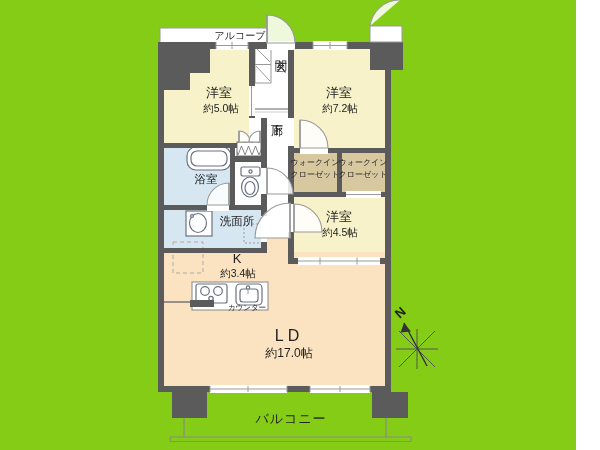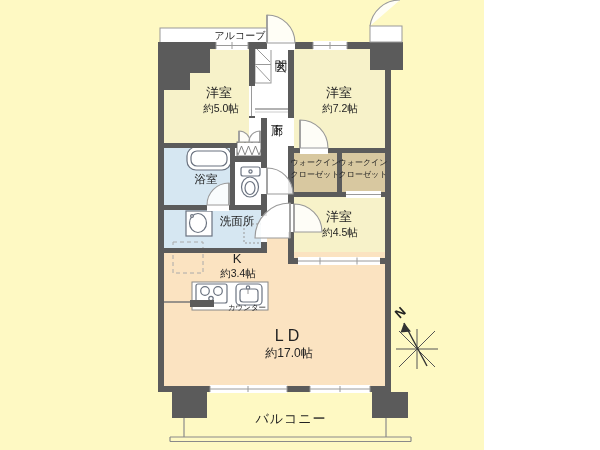--- a/index.html
+++ b/index.html
@@ -1,16 +1,16 @@
 <!DOCTYPE html>
 <html><head>
 <meta charset="utf-8">
 <style>
   html,body{margin:0;padding:0;background:#ffffff;}
-  .stage{position:relative;width:484px;height:450px;background:#fef9c3;overflow:hidden;
+  .stage{position:relative;width:576px;height:450px;background:#84cc16;overflow:hidden;
          font-family:"Liberation Sans","DejaVu Sans",sans-serif;}
   svg text{fill:#222;font-family:"Liberation Sans","DejaVu Sans",sans-serif;}
   .wall{fill:#5b5b5b;}
   .gap{fill:#ffffff;}
   .ln{stroke:#8a8a8a;stroke-width:1.2;fill:none;}
   .thin{stroke:#9a9a9a;stroke-width:1;fill:none;}
   .fix{stroke:#6b7380;stroke-width:1.2;fill:#ffffff;}
   .arc{stroke:#9a9a9a;stroke-width:1.1;fill:#ffffff;fill-opacity:0.85;}
   .leaf{stroke:#9a9a9a;stroke-width:1.6;fill:none;}
   .lbl{font-size:13px;text-anchor:middle;}

